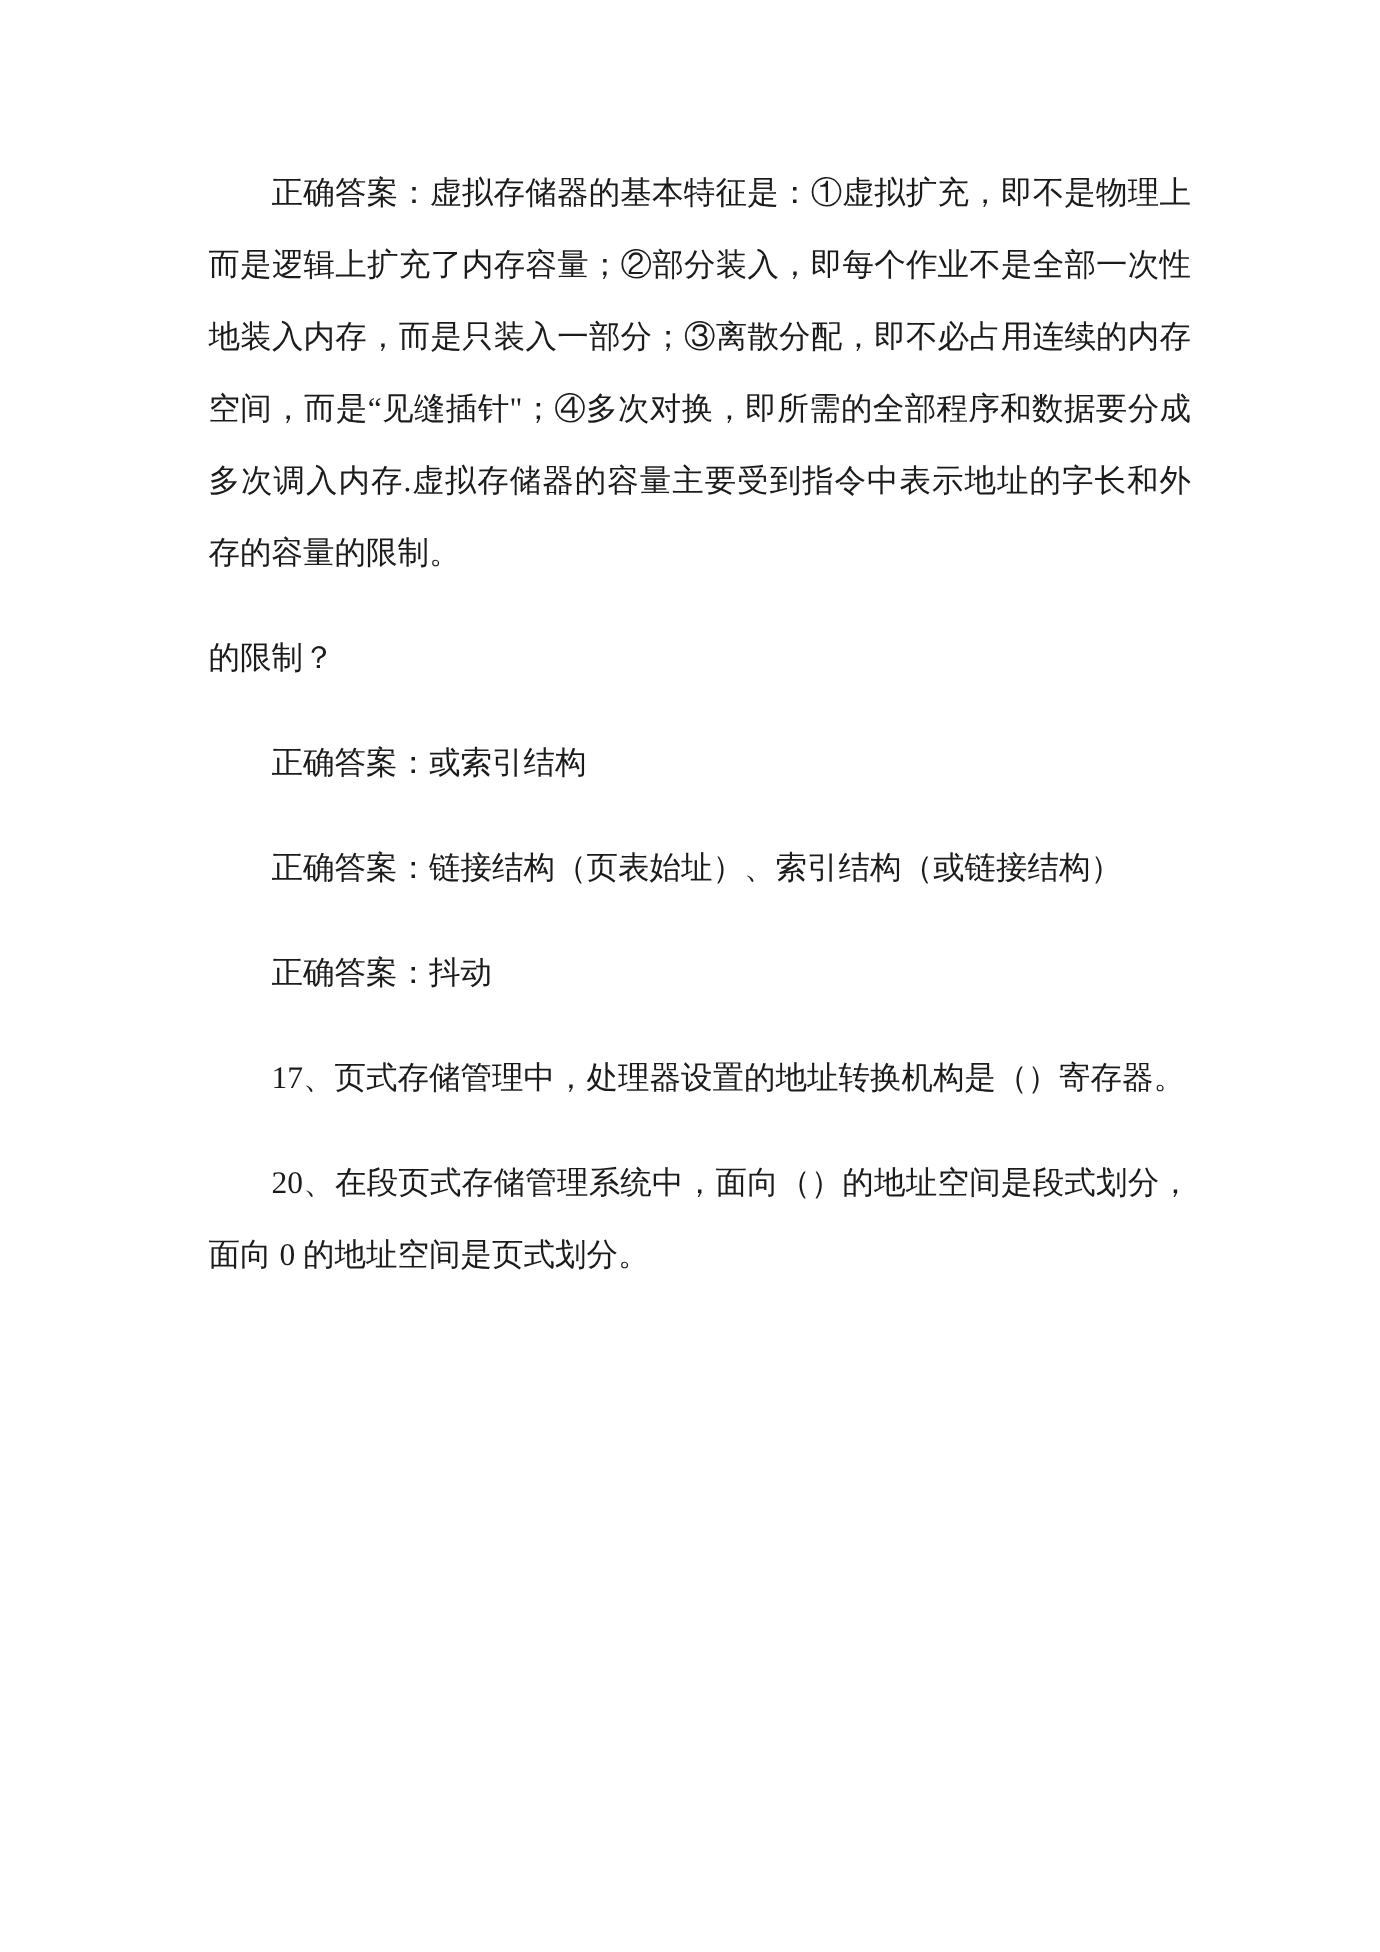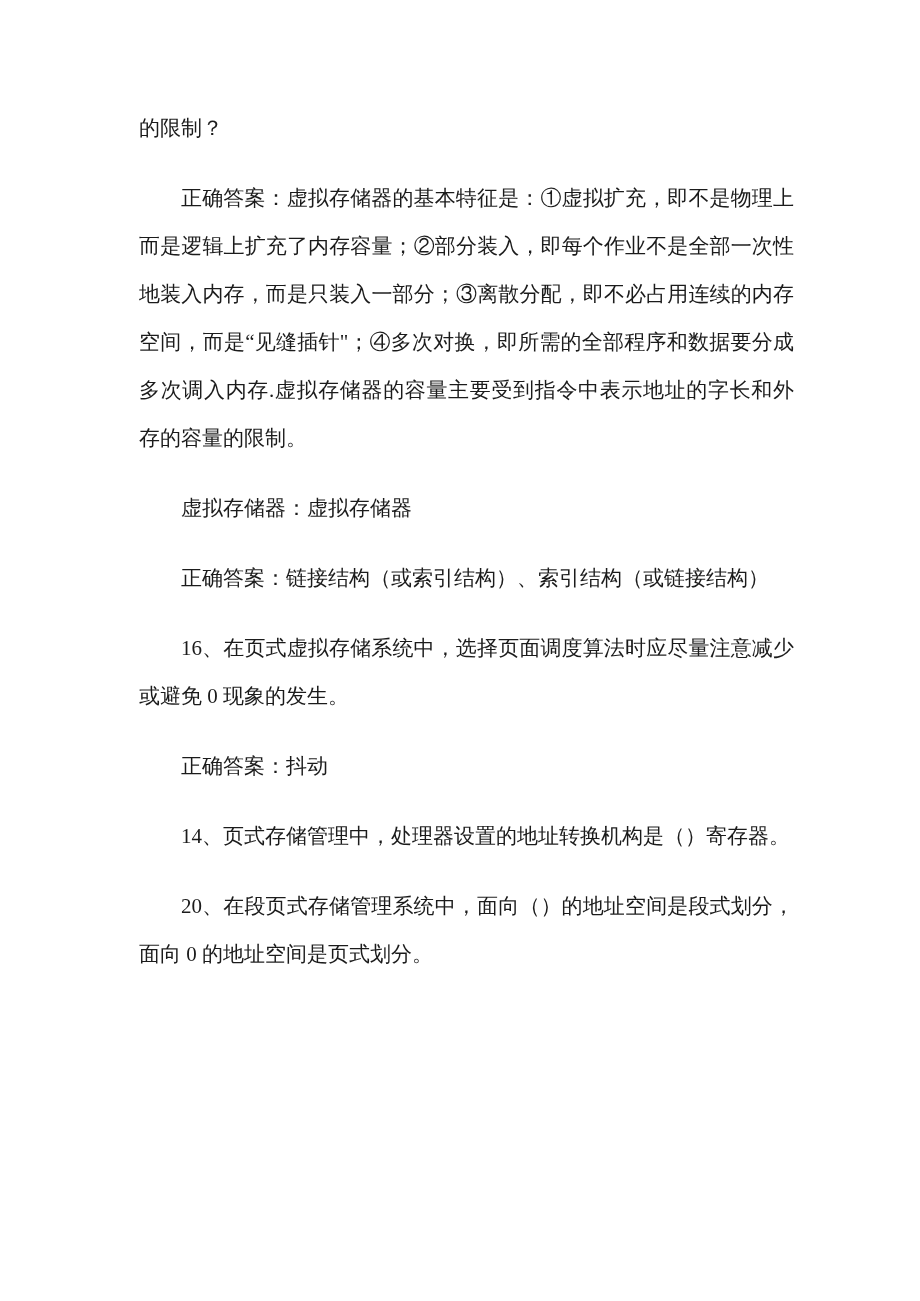--- a/index.html
+++ b/index.html
@@ -31,21 +31,20 @@
     margin-top: 22px;
   }
   .para.indent {
     text-indent: 2em;
   }
 </style>
 </head>
 <body>
 
 <div class="page">
+  <p class="para indent">正确答案：虚拟存储器的基本特征是：①虚拟扩充，即不是物理上而是逻辑上扩充了内存容量；②部分装入，即每个作业不是全部一次性地装入内存，而是只装入一部分；③离散分配，即不必占用连续的内存空间，而是“见缝插针"；④多次对换，即所需的全部程序和数据要分成多次调入内存.虚拟存储器的容量主要受到指令中表示地址的字长和外存的容量的限制。</p>
   <p class="para">的限制？</p>
-  <p class="para indent">正确答案：虚拟存储器的基本特征是：①虚拟扩充，即不是物理上而是逻辑上扩充了内存容量；②部分装入，即每个作业不是全部一次性地装入内存，而是只装入一部分；③离散分配，即不必占用连续的内存空间，而是“见缝插针"；④多次对换，即所需的全部程序和数据要分成多次调入内存.虚拟存储器的容量主要受到指令中表示地址的字长和外存的容量的限制。</p>
-  <p class="para indent">虚拟存储器：虚拟存储器</p>
-  <p class="para indent">正确答案：链接结构（或索引结构）、索引结构（或链接结构）</p>
-  <p class="para indent">16、在页式虚拟存储系统中，选择页面调度算法时应尽量注意减少或避免 0 现象的发生。</p>
+  <p class="para indent">正确答案：或索引结构</p>
+  <p class="para indent">正确答案：链接结构（页表始址）、索引结构（或链接结构）</p>
   <p class="para indent">正确答案：抖动</p>
-  <p class="para indent">14、页式存储管理中，处理器设置的地址转换机构是（）寄存器。</p>
+  <p class="para indent">17、页式存储管理中，处理器设置的地址转换机构是（）寄存器。</p>
   <p class="para indent">20、在段页式存储管理系统中，面向（）的地址空间是段式划分，面向 0 的地址空间是页式划分。</p>
 </div>
 
 </body></html>

